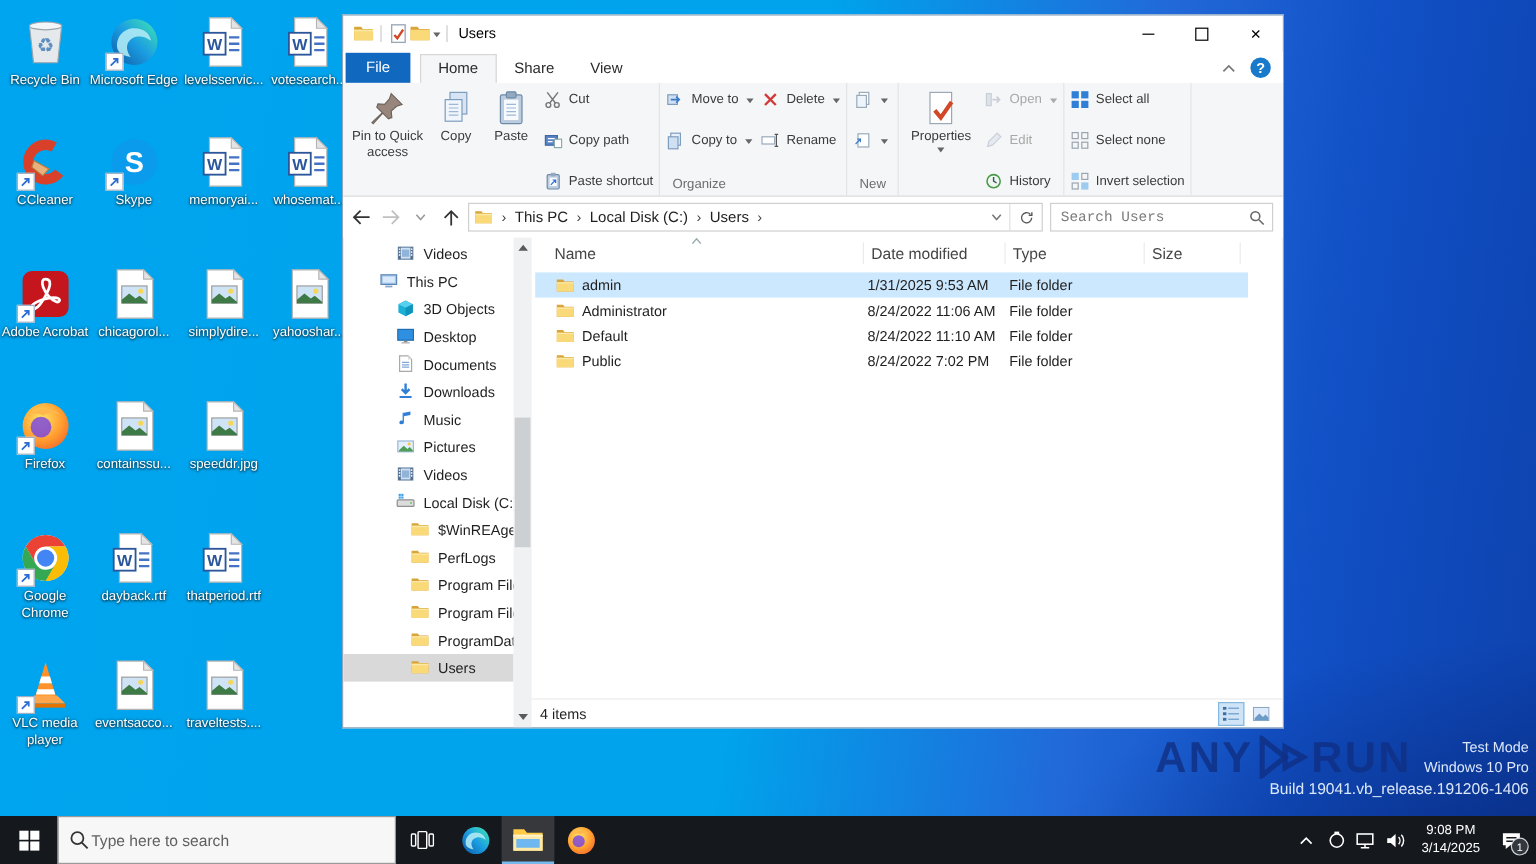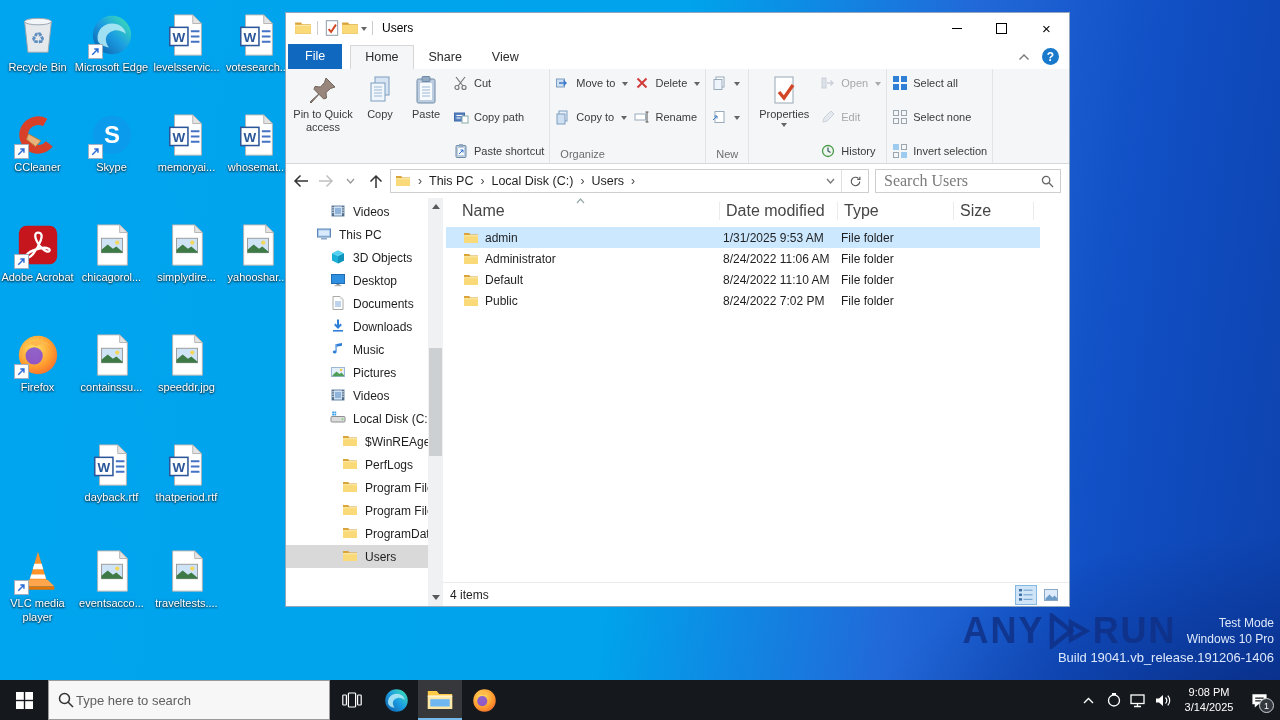--- a/index.html
+++ b/index.html
@@ -63,40 +63,40 @@
   .nav-arrow{width:25px;height:24px;display:flex;align-items:center;justify-content:center;cursor:pointer}
   .addr-box{flex:1;height:24px;border:1px solid #cfcfcf;display:flex;align-items:center;
     padding:0 0 0 4px;margin:0 6px 0 2px;min-width:0;box-sizing:border-box}
   .crumb{display:flex;align-items:center;font-size:12.5px;color:#1f1f1f;cursor:pointer}
   .crumb-sep{color:#444;margin:0 7px;font-size:12px}
   .addr-chevron{margin-left:auto;width:22px;display:flex;justify-content:center;cursor:pointer}
   .addr-refresh{width:26px;height:22px;border-left:1px solid #e0e0e0;display:flex;align-items:center;
     justify-content:center;cursor:pointer}
   .search-box{width:186px;height:24px;border:1px solid #cfcfcf;display:flex;align-items:center;
     padding:0 6px;box-sizing:border-box}
-  .search-box input{border:none;outline:none;flex:1;font-size:16px;color:#c2410c;background:transparent;
-    font-family:Liberation Serif, serif;min-width:0}
+  .search-box input{border:none;outline:none;flex:1;font-size:12px;color:#c2410c;background:transparent;
+    font-family:Liberation Mono, monospace;min-width:0}
   .search-box input::placeholder{color:#7b7b7b}
   
   .main{flex:1;display:flex;min-height:0}
   .nav-pane{width:142px;flex:none;overflow:hidden;padding-top:2px}
   .nav-item{height:23px;display:flex;align-items:center;font-size:12px;color:#1f1f1f;white-space:nowrap;cursor:pointer}
   .nav-icon{width:17px;height:17px;margin-right:6px;flex:none}
   .nav-icon svg{width:16px;height:16px}
   .lvl1{padding-left:30px}.lvl2{padding-left:44px}.lvl3{padding-left:56px}
   .nav-item.selected{background:#d9d9d9}
   .nav-scroll{width:15px;flex:none;background:#f0f1f2;position:relative}
   .scroll-btn{position:absolute;left:0;width:15px;height:16px;display:flex;align-items:center;justify-content:center;cursor:pointer}
   .scroll-btn.up{top:0}.scroll-btn.down{bottom:0}
   .tri-up{width:0;height:0;border:4px solid transparent;border-bottom:5px solid #5a5a5a;margin-bottom:3px}
   .tri-down{width:0;height:0;border:4px solid transparent;border-top:5px solid #5a5a5a;margin-top:3px}
   .scroll-thumb{position:absolute;left:1px;width:13px;top:150px;height:108px;background:#cdd0d3;cursor:grab}
   .list-area{flex:1;display:flex;flex-direction:column;min-width:0}
   .list-header{height:26px;flex:none;display:flex;align-items:center;position:relative;
-    color:#454545;font-size:16px}
+    color:#454545;font-size:13px}
   .hcell{border-right:1px solid #ebebeb;height:18px;display:flex;align-items:center;
     padding-left:6px;box-sizing:border-box;cursor:pointer}
   .hcell.col0{width:277px;padding-left:19px}
   .hcell.col1{width:118px}.hcell.col2{width:116px}.hcell.col3{width:80px}
   #sort-caret{position:absolute;left:133px;top:0px;width:9px;height:6px}
   .list-body{flex:1;padding-top:3px}
   .frow{display:flex;align-items:center;height:21px;font-size:12px;color:#1f1f1f;margin-left:3px;
     width:594px;cursor:pointer}
   .frow.selected{background:#cce8ff}
   .fcell{box-sizing:border-box}
@@ -345,20 +345,38 @@
         <svg viewBox="0 0 48 48">
           <path d="M9 3h23l8 8v34H9z" fill="#fff" stroke="#b4b4b4"></path>
           <path d="M32 3l8 8h-8z" fill="#e4e4e4" stroke="#b4b4b4"></path>
           <rect x="13" y="17" width="22" height="15" fill="#cfe3f7" stroke="#9a9a9a"></rect>
           <path d="M13 29l6.5-5.5 5.5 4.5 3.5-2.5 6.5 5.5v1H13z" fill="#3e7a46"></path>
           <circle cx="29.5" cy="21.5" r="2.2" fill="#f4d65a"></circle>
         </svg>
       </div>
     <div class="dicon-label">speeddr.jpg</div>
   </div>
+    <div class="dicon-wrap" style="left: 0px; top: 442px;">
+    <div class="dicon-img">
+        <svg viewBox="0 0 48 48">
+          <circle cx="24" cy="24" r="20" fill="#fff"></circle>
+          <path d="M24 4a20 20 0 0 0-17.3 10l8.7 15A10 10 0 0 1 24 14h17.3A20 20 0 0 0 24 4z" fill="#ea4335"></path>
+          <path d="M6.7 14a20 20 0 0 0 17.6 30l8.7-15a10 10 0 0 1-17.6-.1z" fill="#34a853"></path>
+          <path d="M41.3 14H24a10 10 0 0 1 8.7 15l-8.7 15A20 20 0 0 0 41.3 14z" fill="#fbbc05"></path>
+          <circle cx="24" cy="24" r="9.5" fill="#fff"></circle>
+          <circle cx="24" cy="24" r="7.5" fill="#4285f4"></circle>
+        </svg>
+        <span class="shortcut-badge">
+          <svg viewBox="0 0 16 16">
+            <path d="M4 12L11 5M6.5 5H11v4.5" fill="none" stroke="#2b6cd4" stroke-width="1.8"></path>
+          </svg>
+        </span>
+      </div>
+    <div class="dicon-label">Google Chrome</div>
+  </div>
     <div class="dicon-wrap" style="left: 74px; top: 442px;">
     <div class="dicon-img">
         <svg viewBox="0 0 48 48">
           <path d="M11 3h19l9 9v33H11z" fill="#fff" stroke="#b4b4b4"></path>
           <path d="M30 3l9 9h-9z" fill="#e4e4e4" stroke="#b4b4b4"></path>
           <rect x="6" y="16" width="19" height="19" fill="#fff" stroke="#2b579a" stroke-width="1.6"></rect>
           <text x="15.5" y="31" text-anchor="middle" font-size="14" font-weight="bold" fill="#2b579a">W</text>
           <g stroke="#4472c4" stroke-width="2">
             <path d="M28 20h9M28 25.5h9M28 31h9"></path>
           </g>

